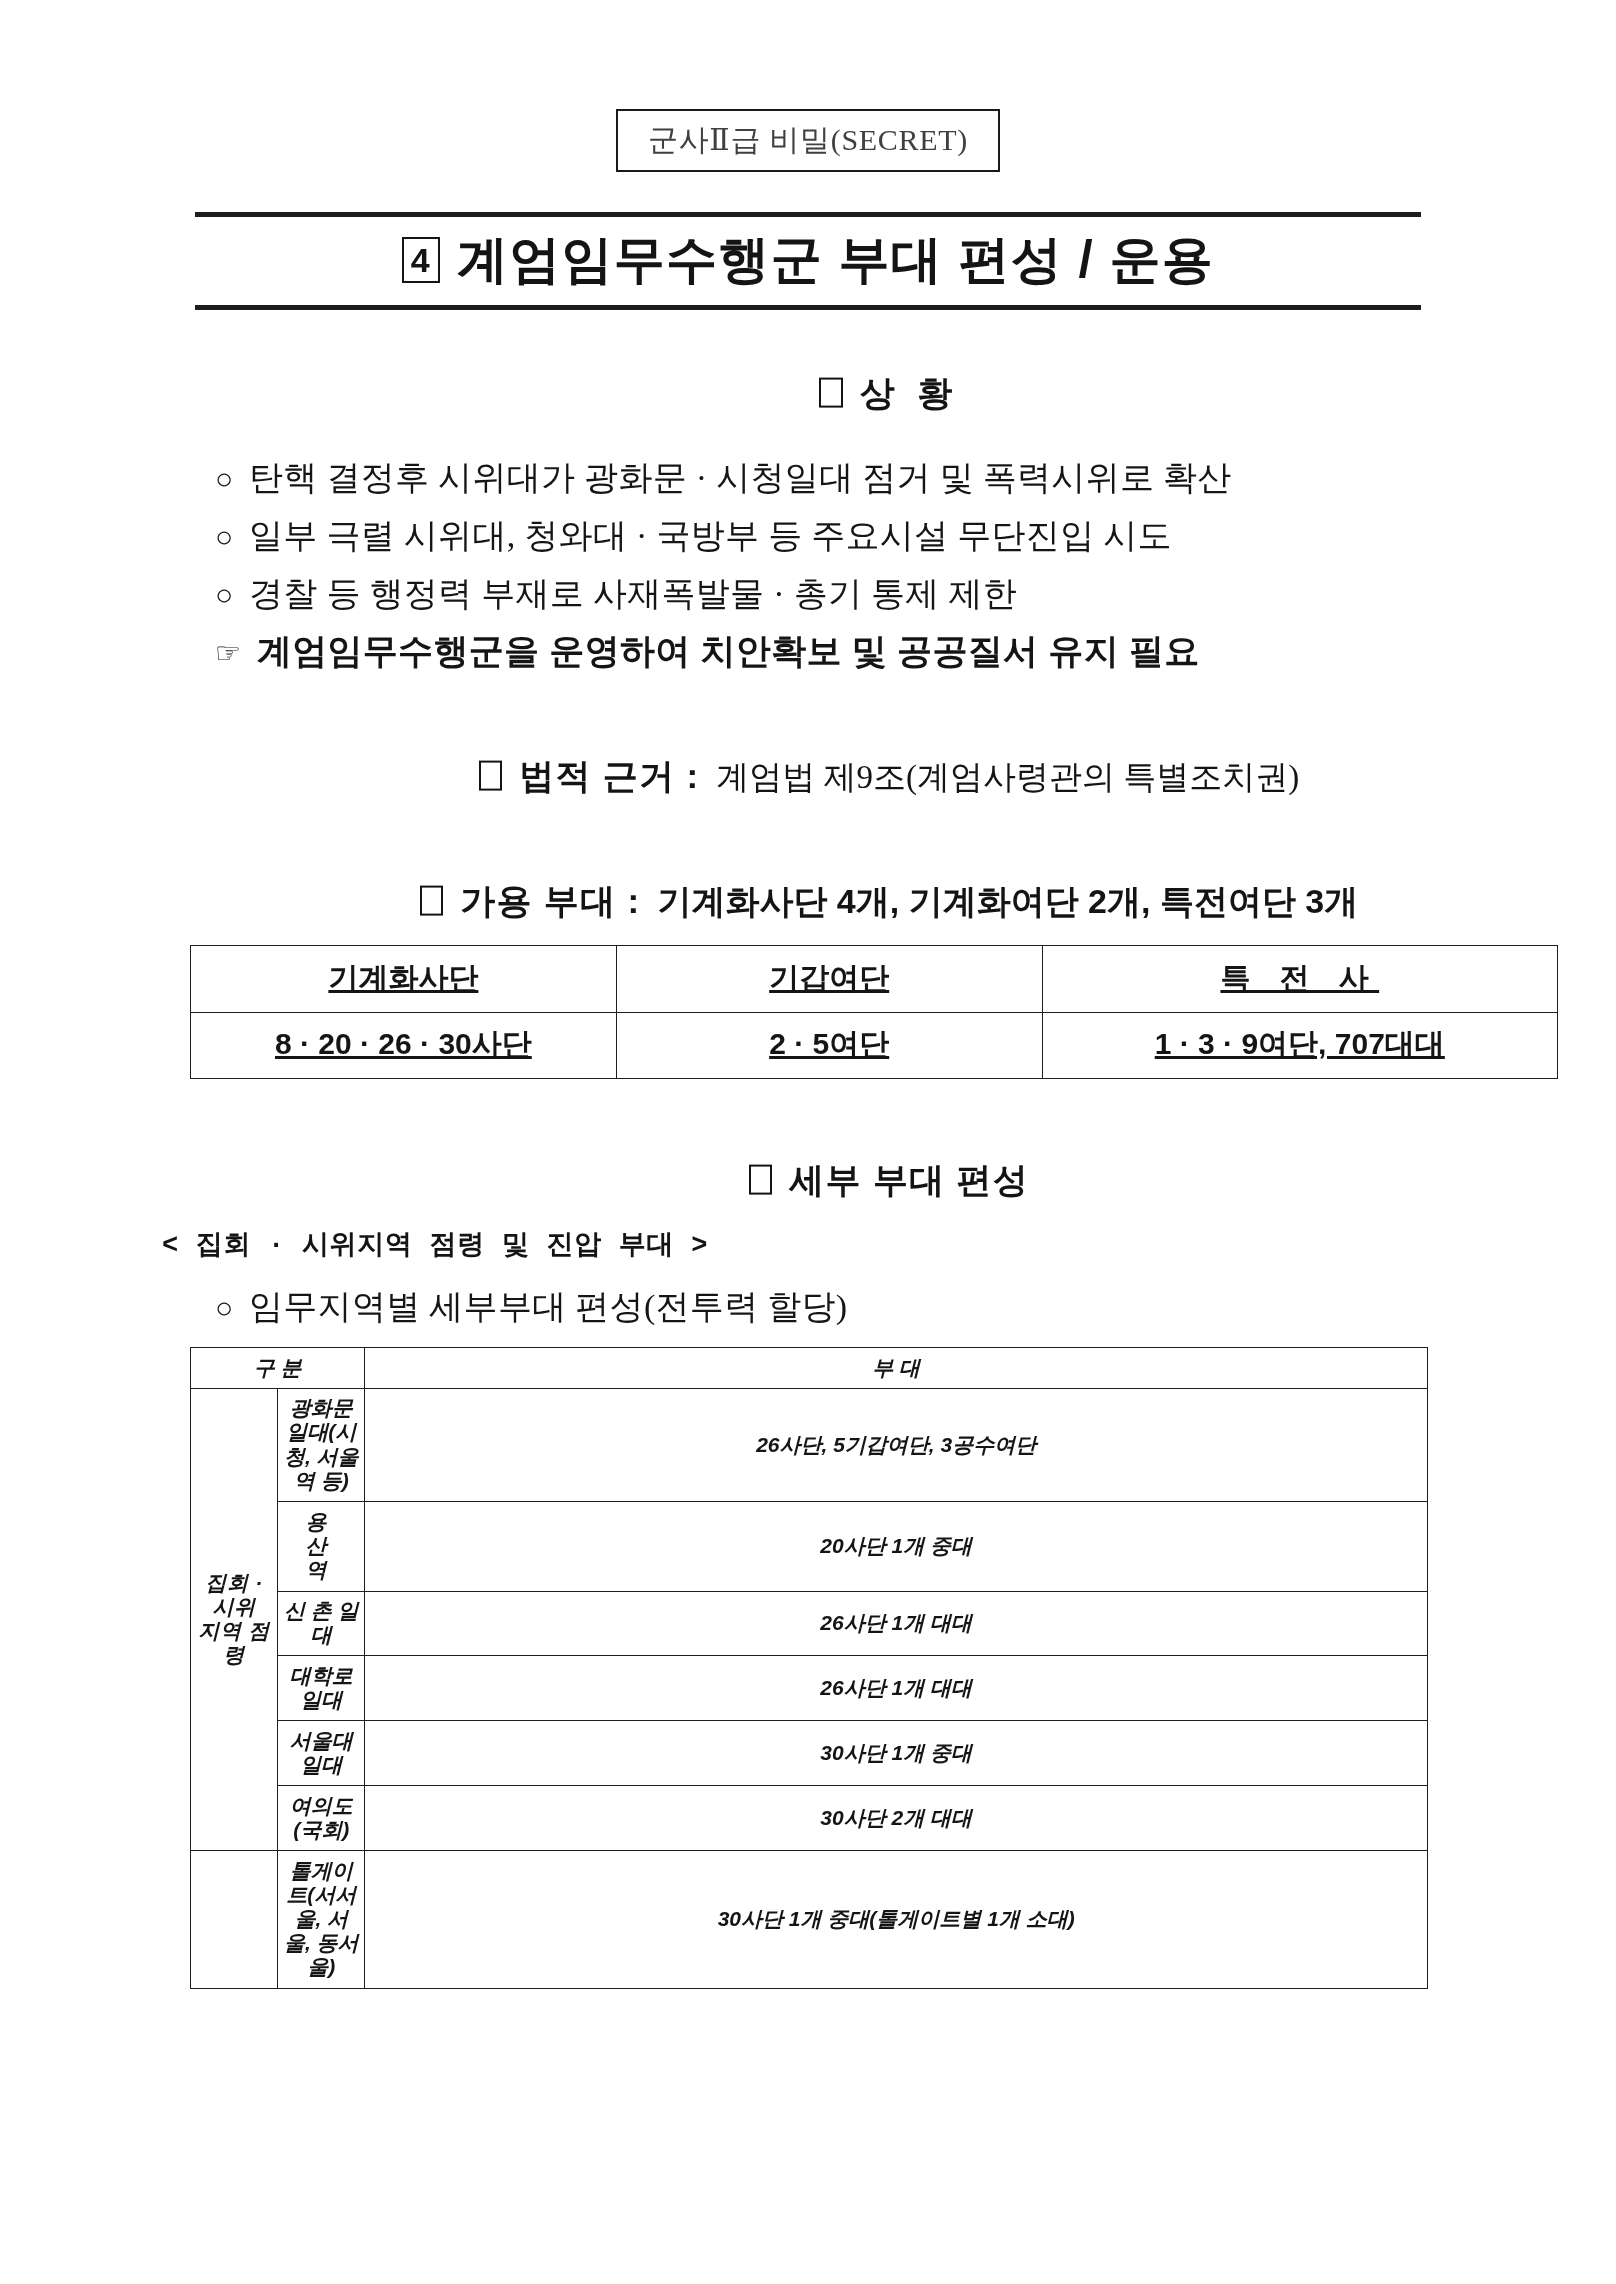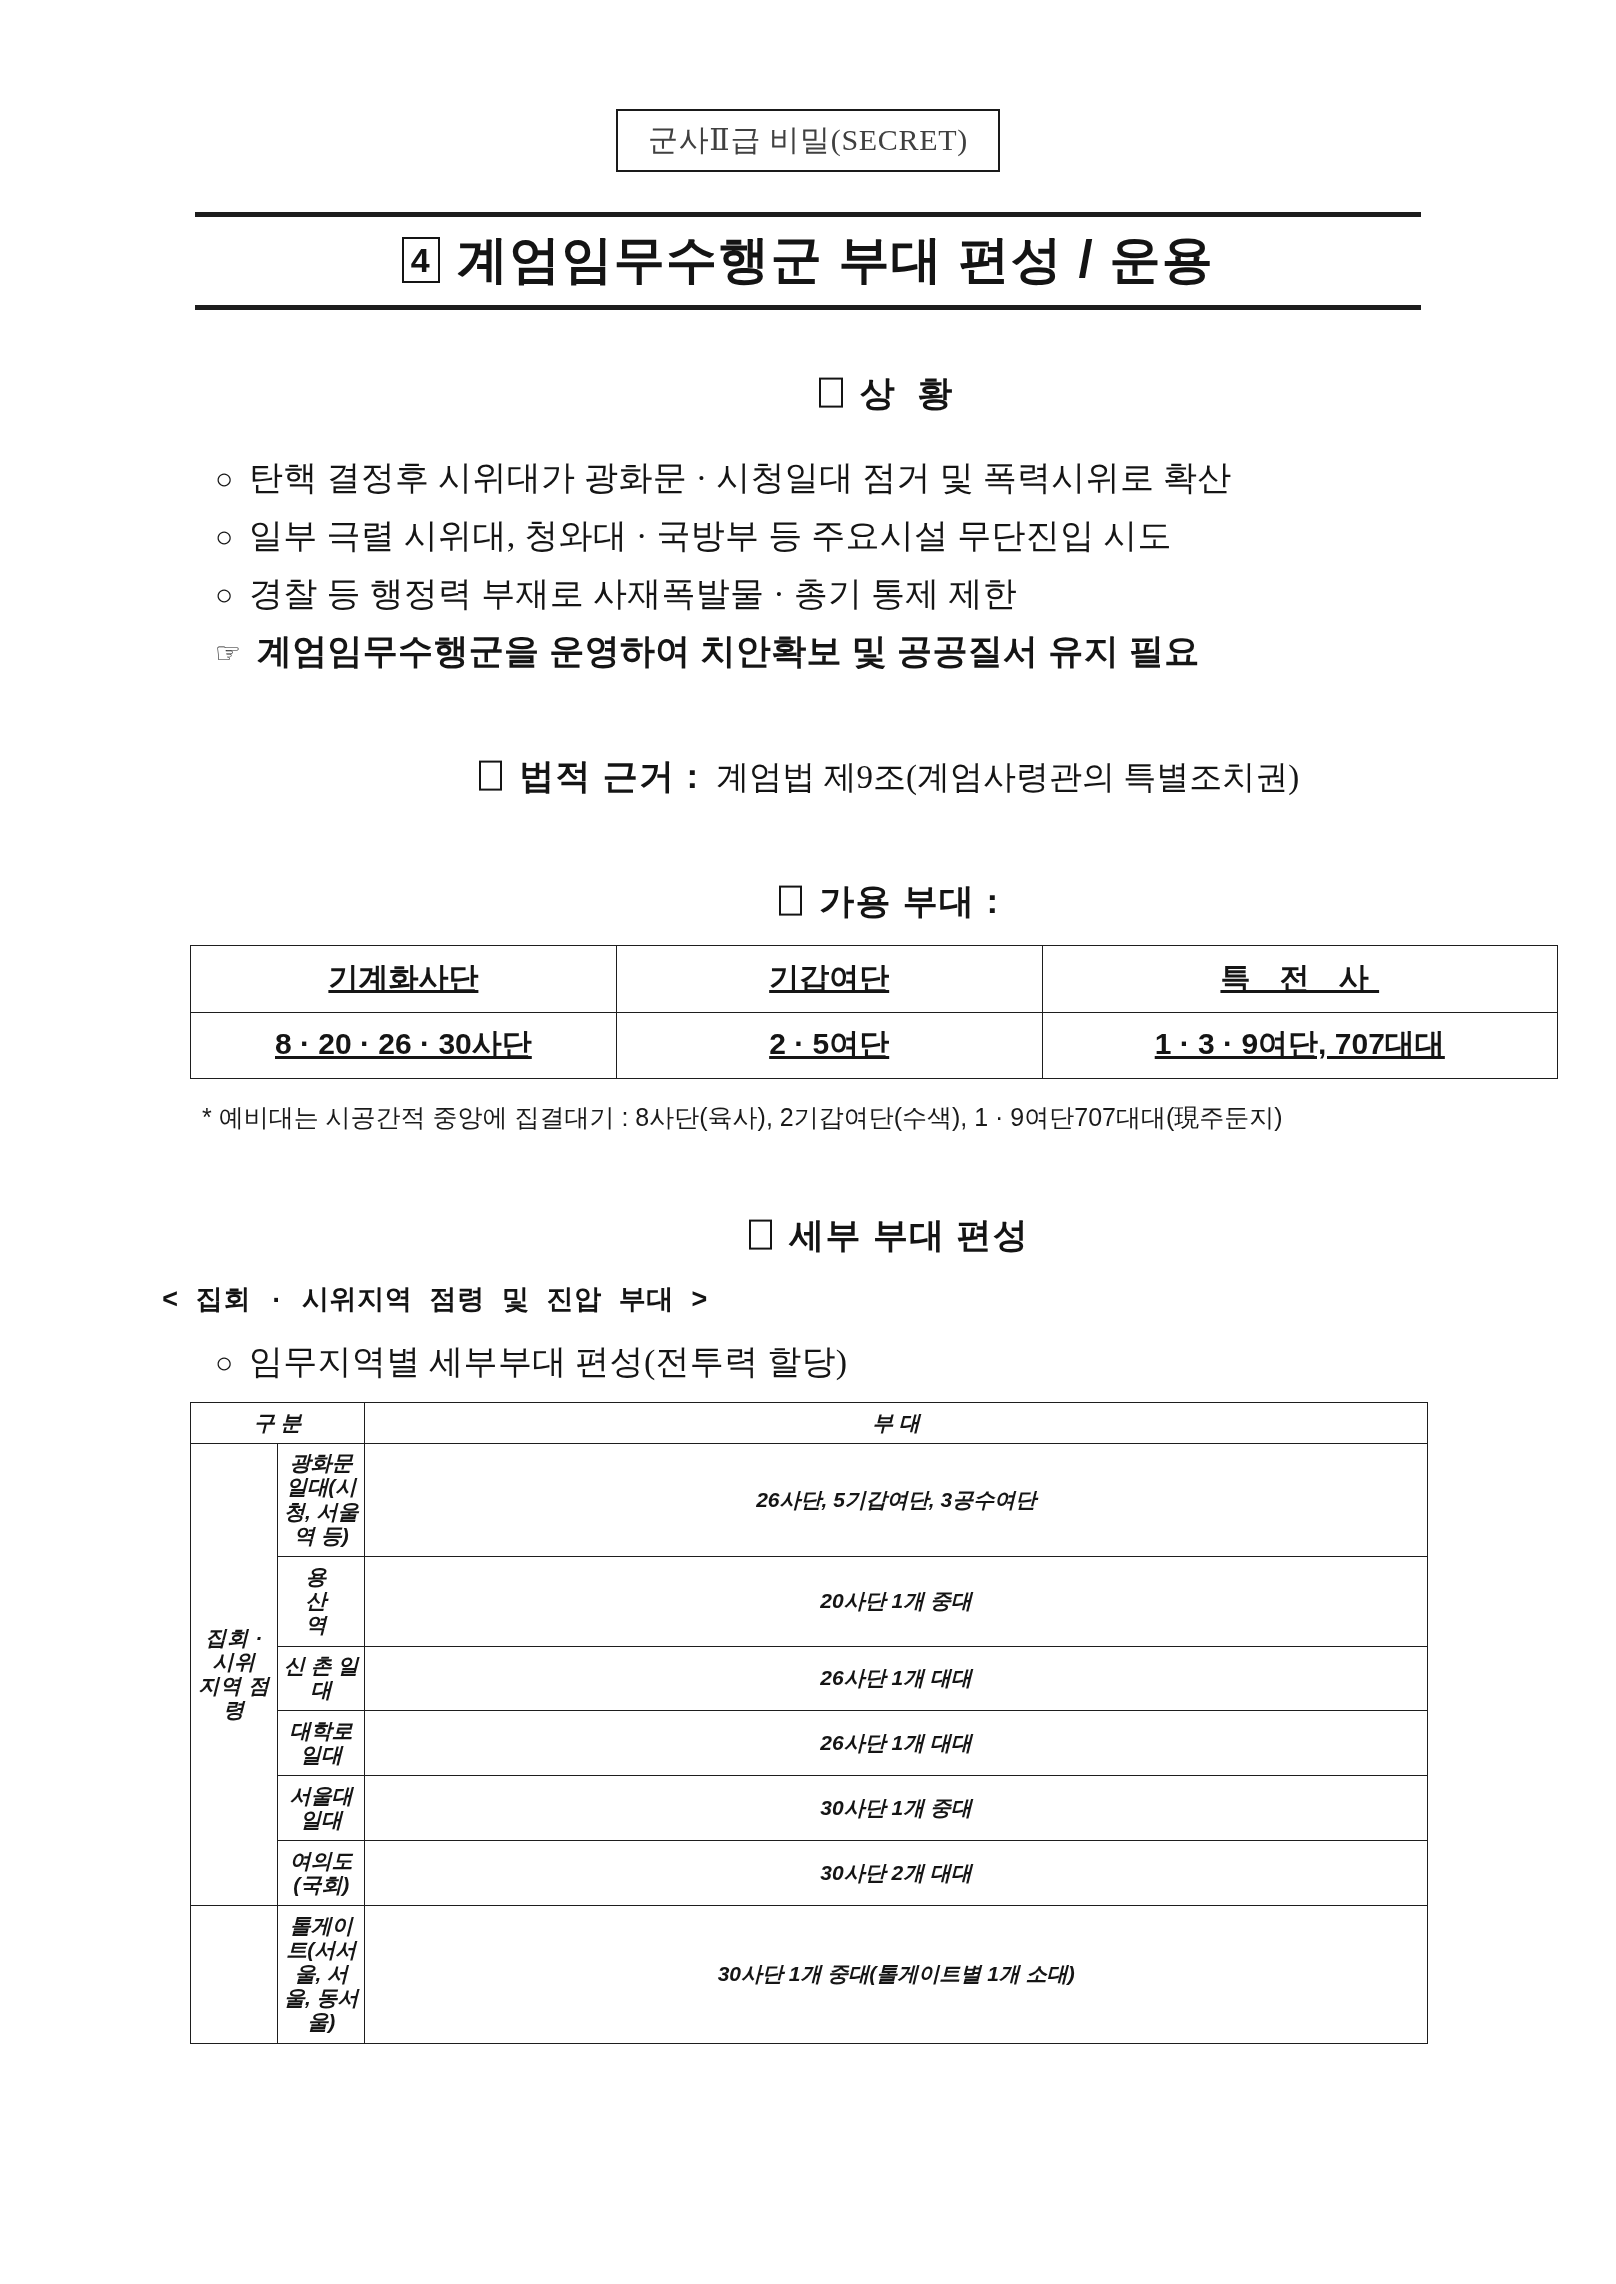--- a/index.html
+++ b/index.html
@@ -246,40 +246,40 @@
     <span class="sqr"></span>
     <span class="sec-label tight">법적 근거 :</span>
     <span class="sec-rest">계엄법 제9조(계엄사령관의 특별조치권)</span>
   </div>
 
   <div class="gap-xl"></div>
 
   <div class="sec">
     <span class="sqr"></span>
     <span class="sec-label tight">가용 부대 :</span>
+    <span class="sec-rest bold">기계화사단 4개, 기계화여단 2개, 특전여단 3개</span>
   </div>
 
   <table class="tbl-avail">
     <thead>
       <tr>
         <th>기계화사단</th>
         <th>기갑여단</th>
         <th class="sp">특 전 사</th>
       </tr>
     </thead>
     <tbody>
       <tr>
         <td>8 · 20 · 26 · 30사단</td>
         <td>2 · 5여단</td>
         <td>1 · 3 · 9여단, 707대대</td>
       </tr>
     </tbody>
   </table>
 
-  <div class="note">* 예비대는 시공간적 중앙에 집결대기 : 8사단(육사), 2기갑여단(수색), 1 · 9여단707대대(現주둔지)</div>
 
   <div class="gap-xl"></div>
 
   <div class="sec">
     <span class="sqr"></span>
     <span class="sec-label tight">세부 부대 편성</span>
   </div>
 
   <div class="gap-s"></div>
 

